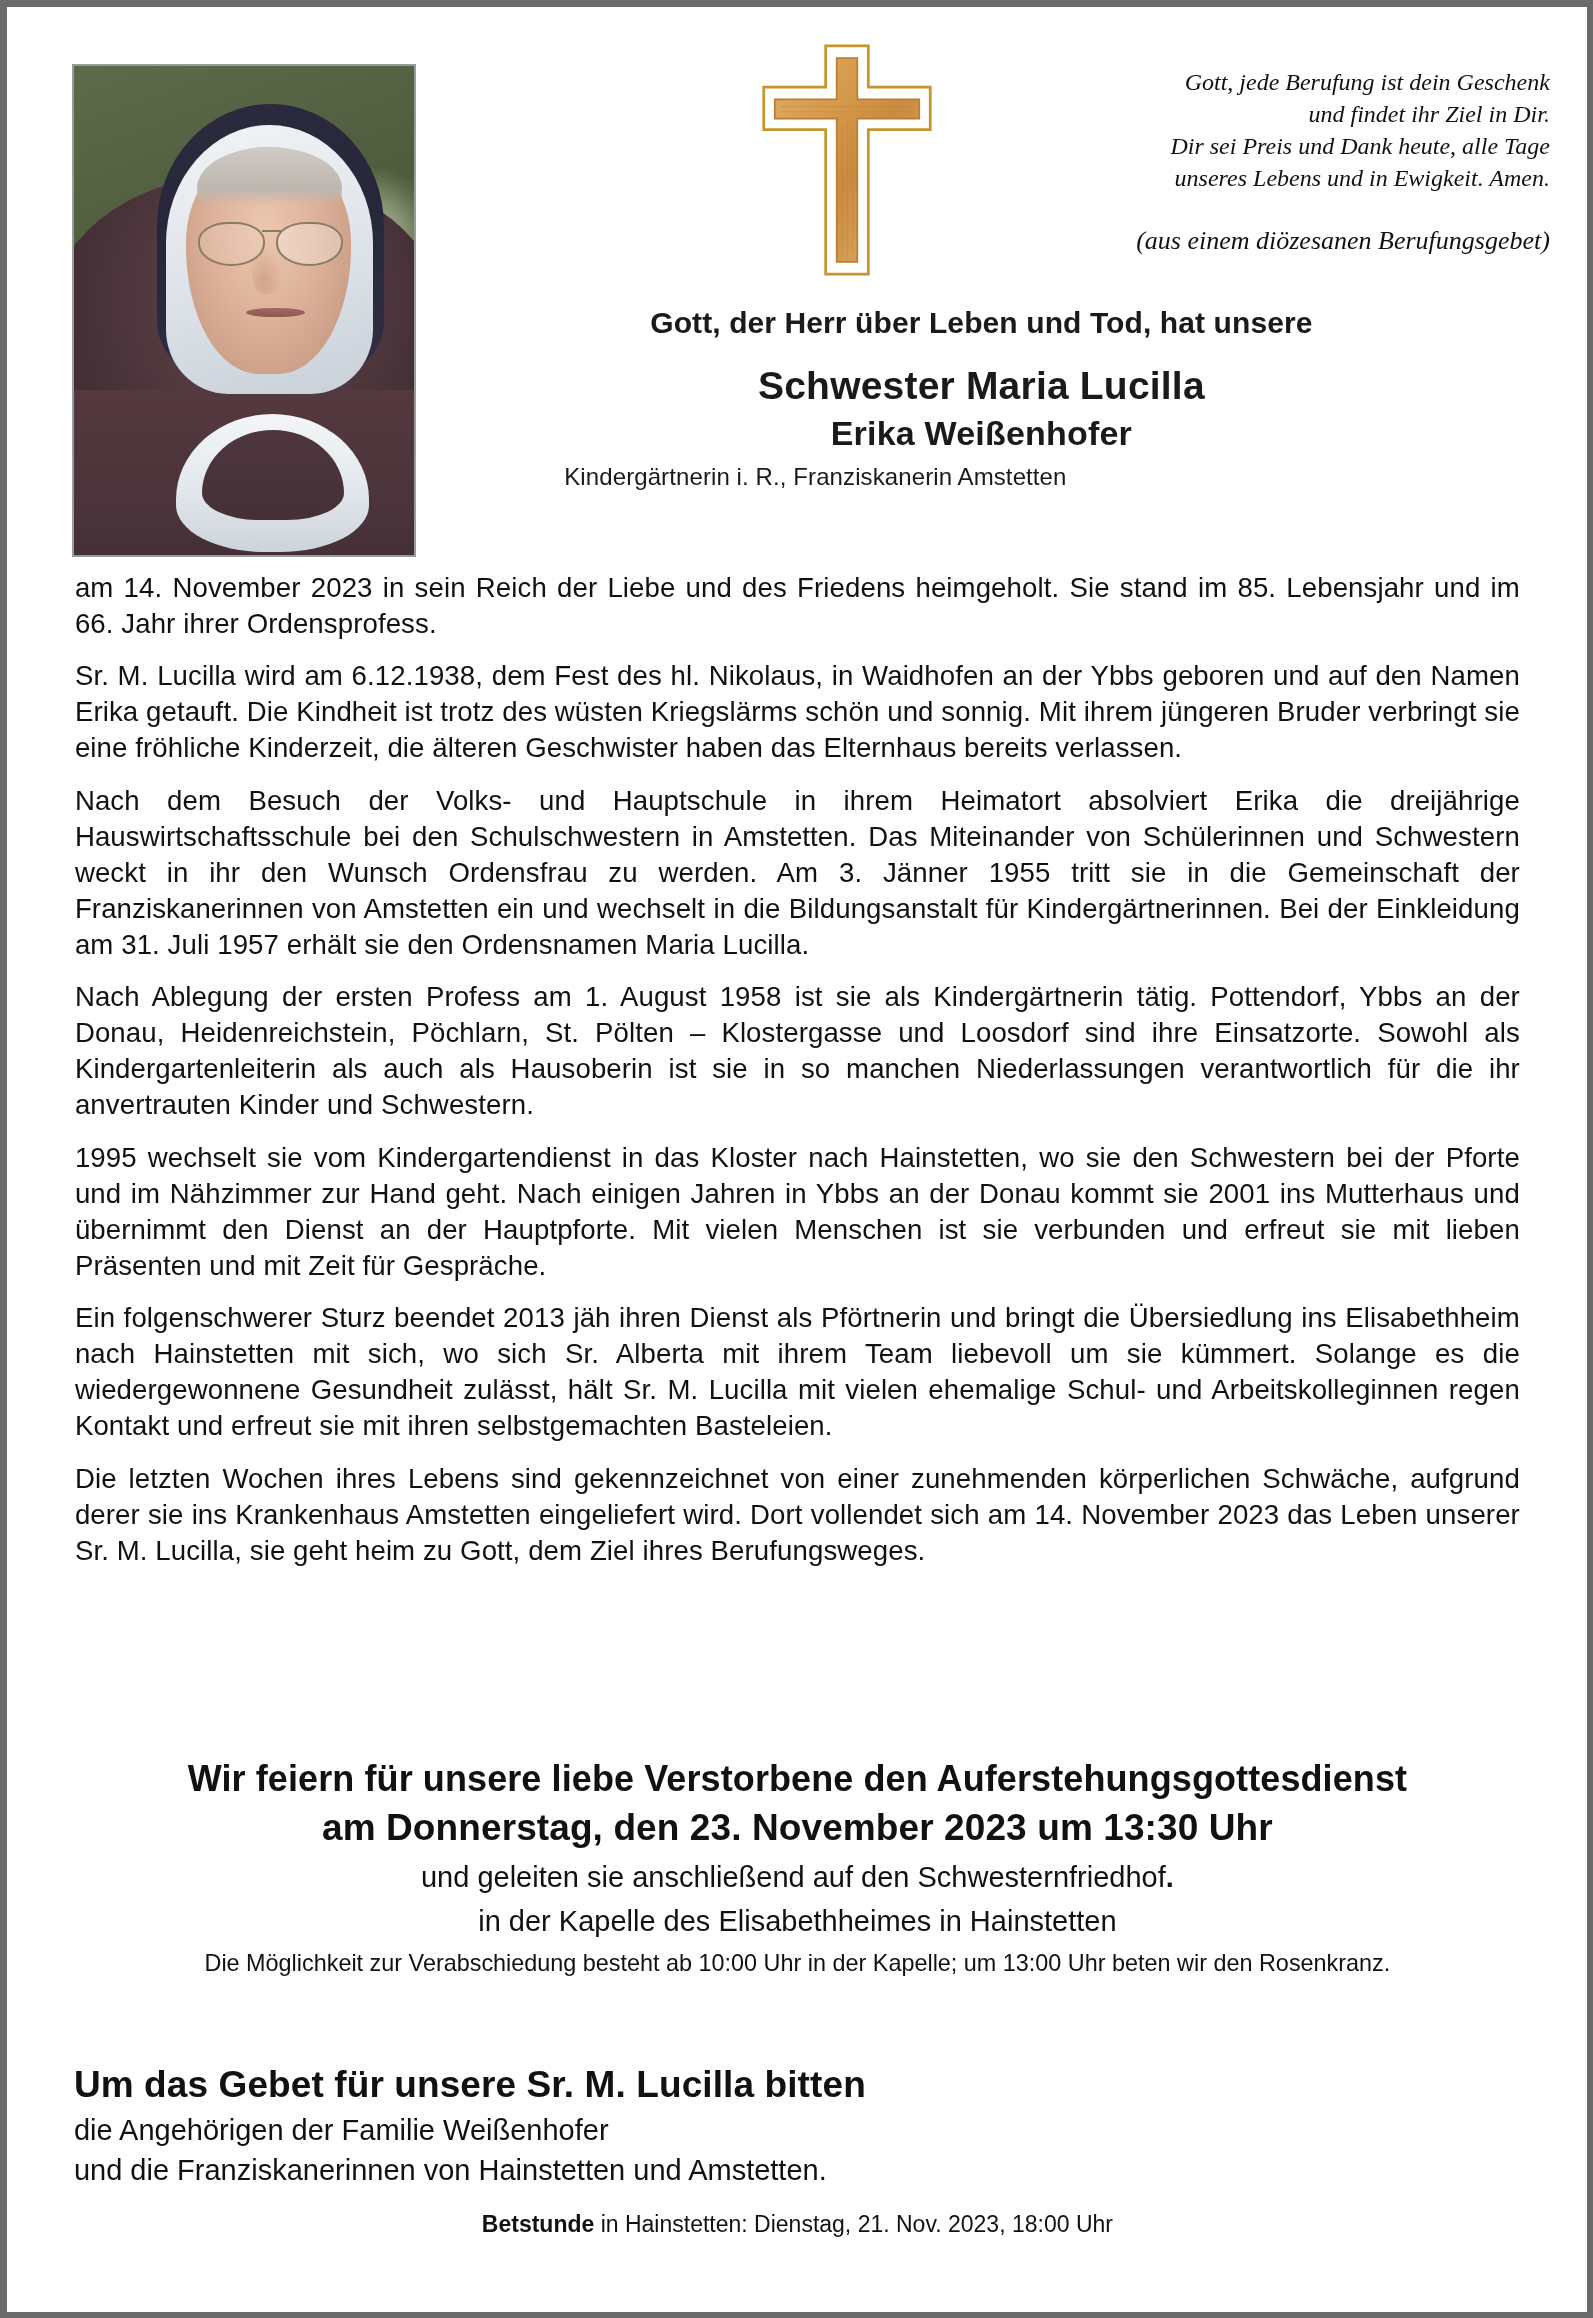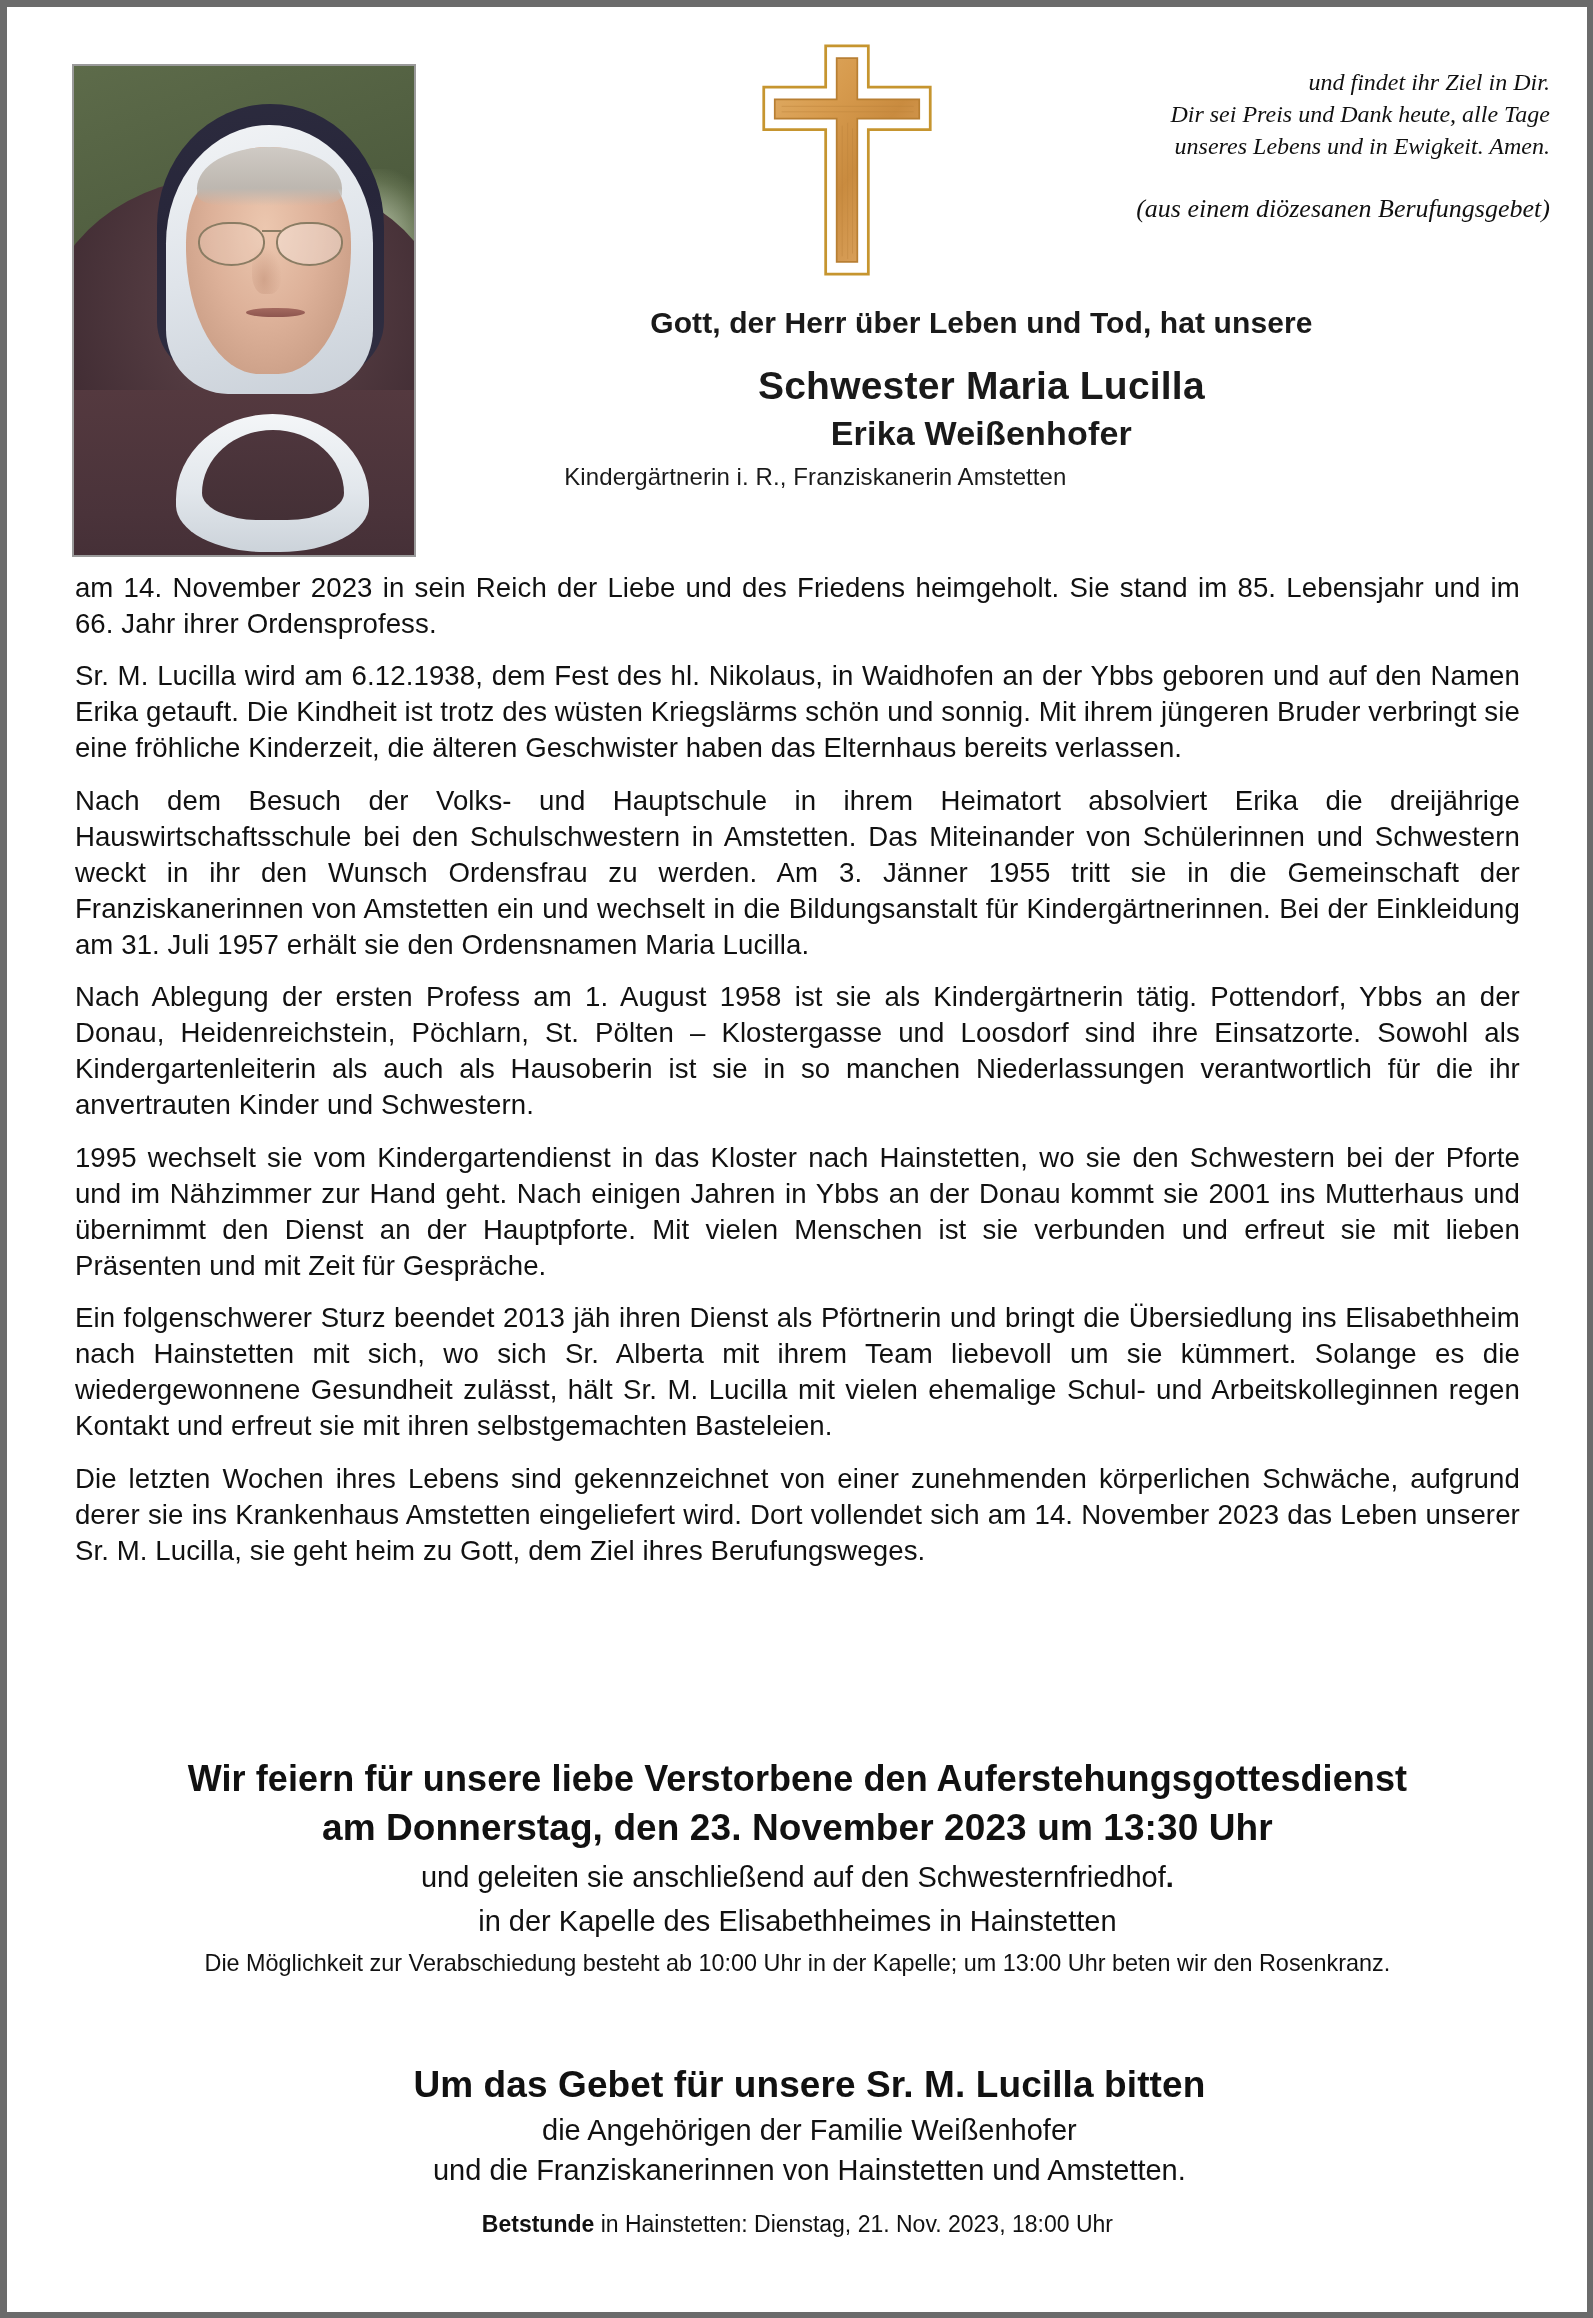--- a/index.html
+++ b/index.html
@@ -226,24 +226,24 @@
   .service .sub b { font-weight: bold; }
   .service .fine {
     font-size: 23.4px;
     line-height: 32px;
     margin-top: 5.5px;
   }
 
   
   .request {
     position: absolute;
-    left: 80px;
+    left: 67px;
     top: 2053px;
     width: 1445px;
-    text-align: center;
+    text-align: left;
     color: #111;
   }
   .request .h {
     font-size: 37px;
     font-weight: bold;
     line-height: 50px;
     letter-spacing: 0.1px;
   }
   .request .l {
     font-size: 29px;
@@ -312,20 +312,21 @@
           <line x1="118" y1="120" x2="118" y2="310"></line>
           <line x1="126" y1="116" x2="126" y2="314"></line>
           <line x1="133" y1="124" x2="133" y2="306"></line>
           <line x1="30" y1="92" x2="222" y2="92"></line>
           <line x1="30" y1="100" x2="222" y2="100"></line>
         </g>
       </svg>
     </div>
 
     <div class="prayer">
+      <div>Gott, jede Berufung ist dein Geschenk</div>
       <div>und findet ihr Ziel in Dir.</div>
       <div>Dir sei Preis und Dank heute, alle Tage</div>
       <div>unseres Lebens und in Ewigkeit. Amen.</div>
       <span class="src">(aus einem diözesanen Berufungsgebet)</span>
     </div>
 
     <div class="nameblock">
       <div class="lead">Gott, der Herr über Leben und Tod, hat unsere</div>
       <div class="relname">Schwester Maria Lucilla</div>
       <div class="civname">Erika Weißenhofer</div>

